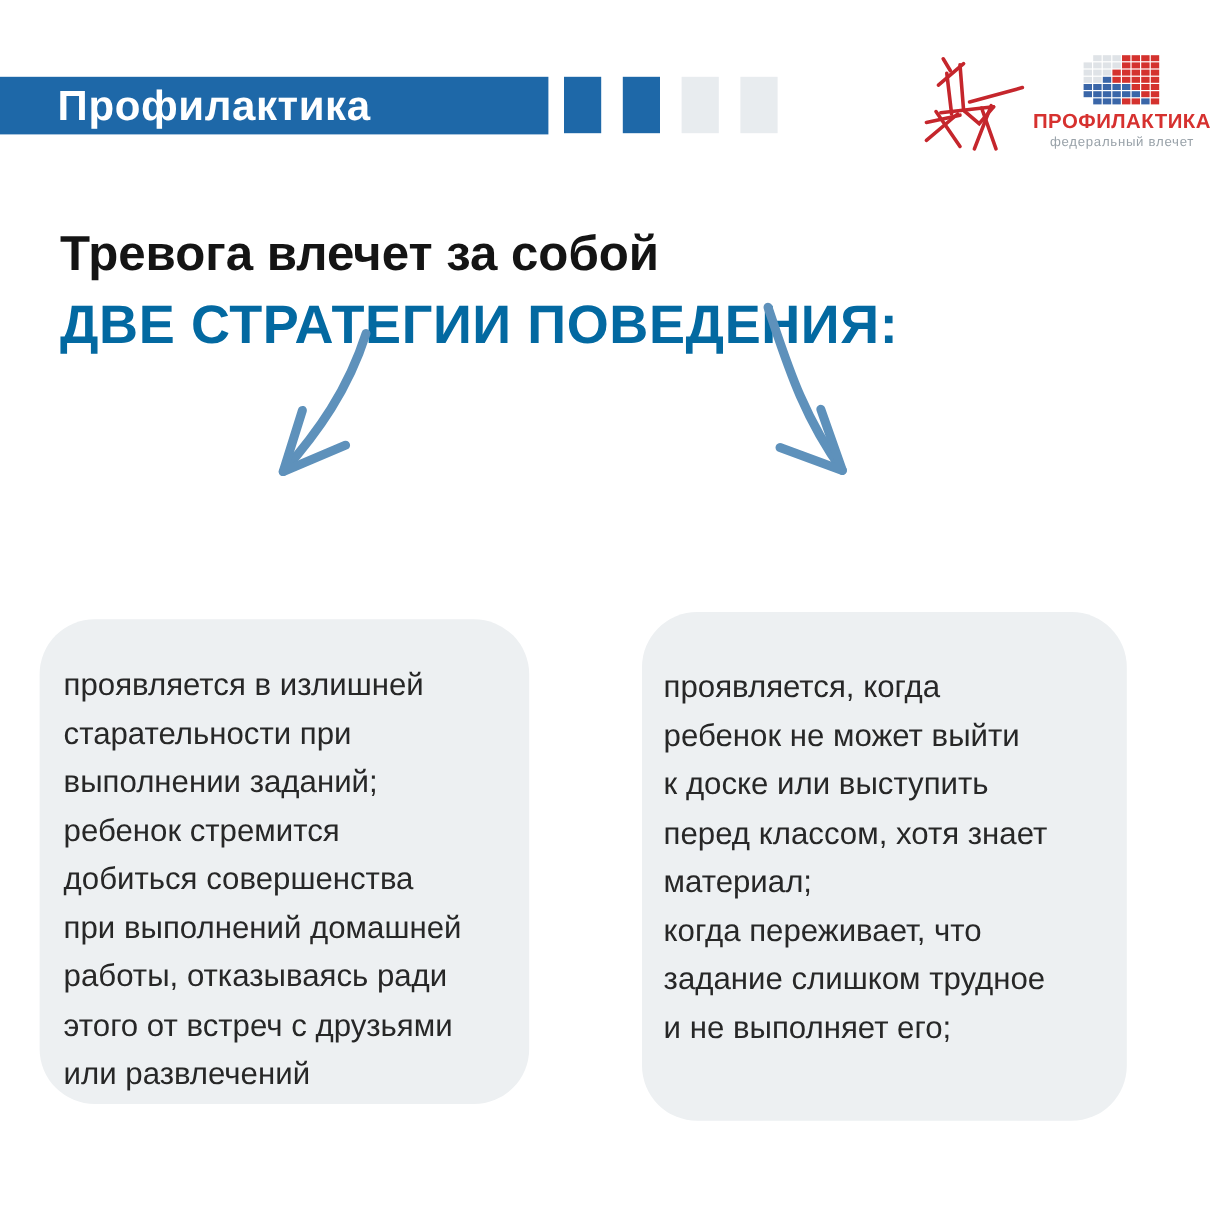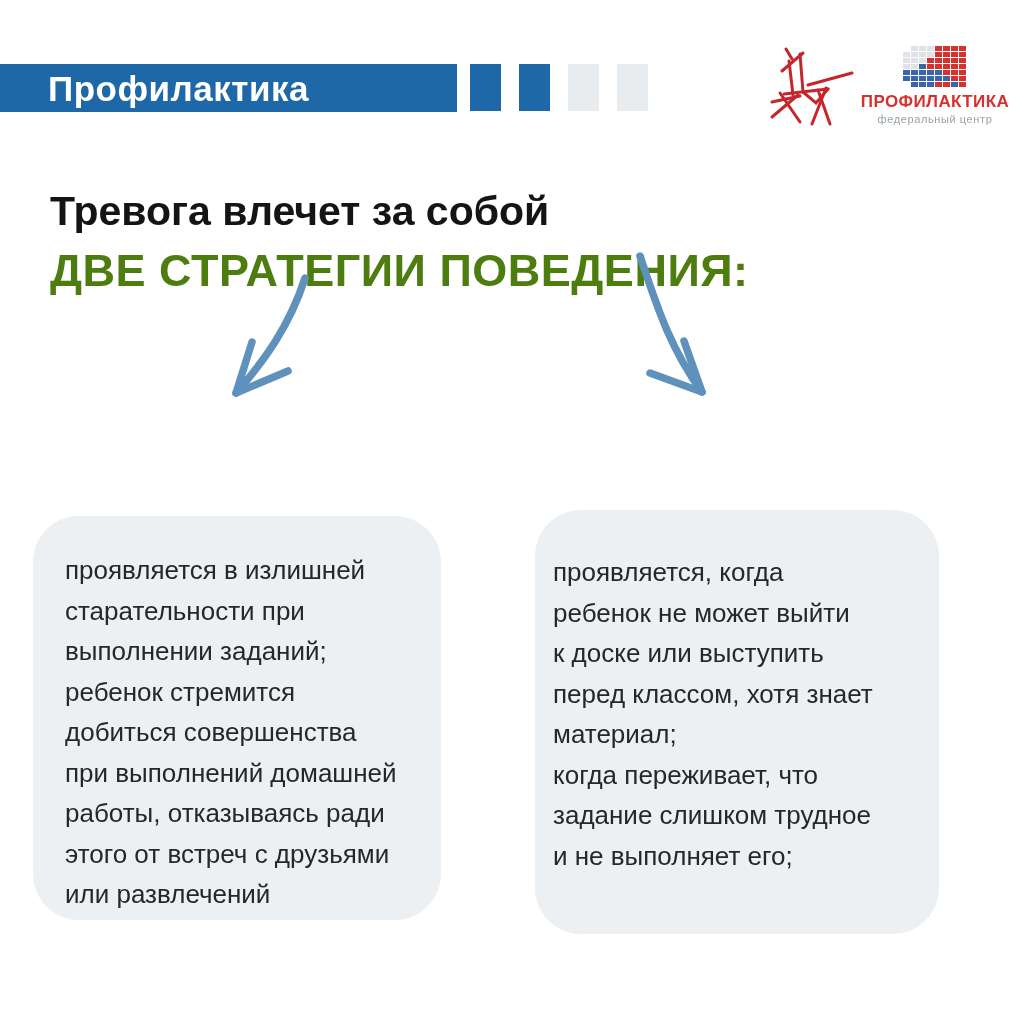--- a/index.html
+++ b/index.html
@@ -28,38 +28,38 @@
   }
   .pixel-grid .px{width:7px;height:5px;}
   .px.r{background:#d4322e;} .px.b{background:#3a66a8;}
   .px.g{background:#dfe3e7;} .px.w{background:transparent;}
   .logo-text{position:absolute;left:852px;top:92px;width:166px;text-align:center;}
   .logo-title{color:#d6312f;font-size:17px;font-weight:700;letter-spacing:.4px;line-height:1.2;}
   .logo-subtitle{color:#99a2a9;font-size:11px;letter-spacing:.6px;line-height:1.3;}
   
   .title{position:absolute;left:50px;top:145px;}
   .title-line1{color:#141414;font-size:41px;font-weight:800;line-height:1.2;margin-top:42px;}
-  .title-line2{color:#4d7c0f;font-size:45px;font-weight:800;line-height:1.2;margin-top:8px;letter-spacing:.5px;}
+  .title-line2{color:#0369a1;font-size:45px;font-weight:800;line-height:1.2;margin-top:8px;letter-spacing:.5px;}
   
   .arrows-svg{position:absolute;left:150px;top:240px;}
   .arrows-svg path{fill:none;stroke:#5e91bb;stroke-width:7.5;stroke-linecap:round;stroke-linejoin:round;}
   
   .col-heading{
     position:absolute;color:#0d0d0d;font-weight:800;font-size:33px;
     text-align:center;line-height:1.3;white-space:pre-line;
   }
   .col-heading.left{left:57px;top:428px;width:360px;}
   .col-heading.right{left:545px;top:450px;width:385px;}
   
   .card{
     position:absolute;background:#edf0f2;border-radius:46px;
     color:#272727;font-size:26px;line-height:1.56;white-space:pre-line;
     box-sizing:border-box;overflow:hidden;
   }
-  .card.left{left:33px;top:516px;width:408px;height:404px;padding:34px 8px 0 32px;}
+  .card.left{left:33px;top:516px;width:408px;height:404px;padding:34px 8px 0 20px;}
   .card.right{left:535px;top:510px;width:404px;height:424px;padding:42px 8px 0 18px;}
 </style>
 </head>
 <body>
 
 <div class="canvas">
 
   <div class="banner">
     <div class="banner-label">Профилактика</div>
   </div>
@@ -137,21 +137,21 @@
       <div class="px b"></div>
       <div class="px b"></div>
       <div class="px b"></div>
       <div class="px r"></div>
       <div class="px r"></div>
       <div class="px b"></div>
       <div class="px r"></div>
     </div>
   <div class="logo-text">
     <div class="logo-title">ПРОФИЛАКТИКА</div>
-    <div class="logo-subtitle">федеральный центр</div>
+    <div class="logo-subtitle">федеральный влечет</div>
   </div>
 
   <div class="title">
     <div class="title-line1">Тревога влечет за собой</div>
     <div class="title-line2">ДВЕ СТРАТЕГИИ ПОВЕДЕНИЯ:</div>
   </div>
 
   <svg class="arrows-svg" width="620" height="170" viewBox="0 0 620 170">
     <path d="M155,38 C140,85 115,120 86,153"></path>
     <path d="M102,102 L86,153 L138,131"></path>

